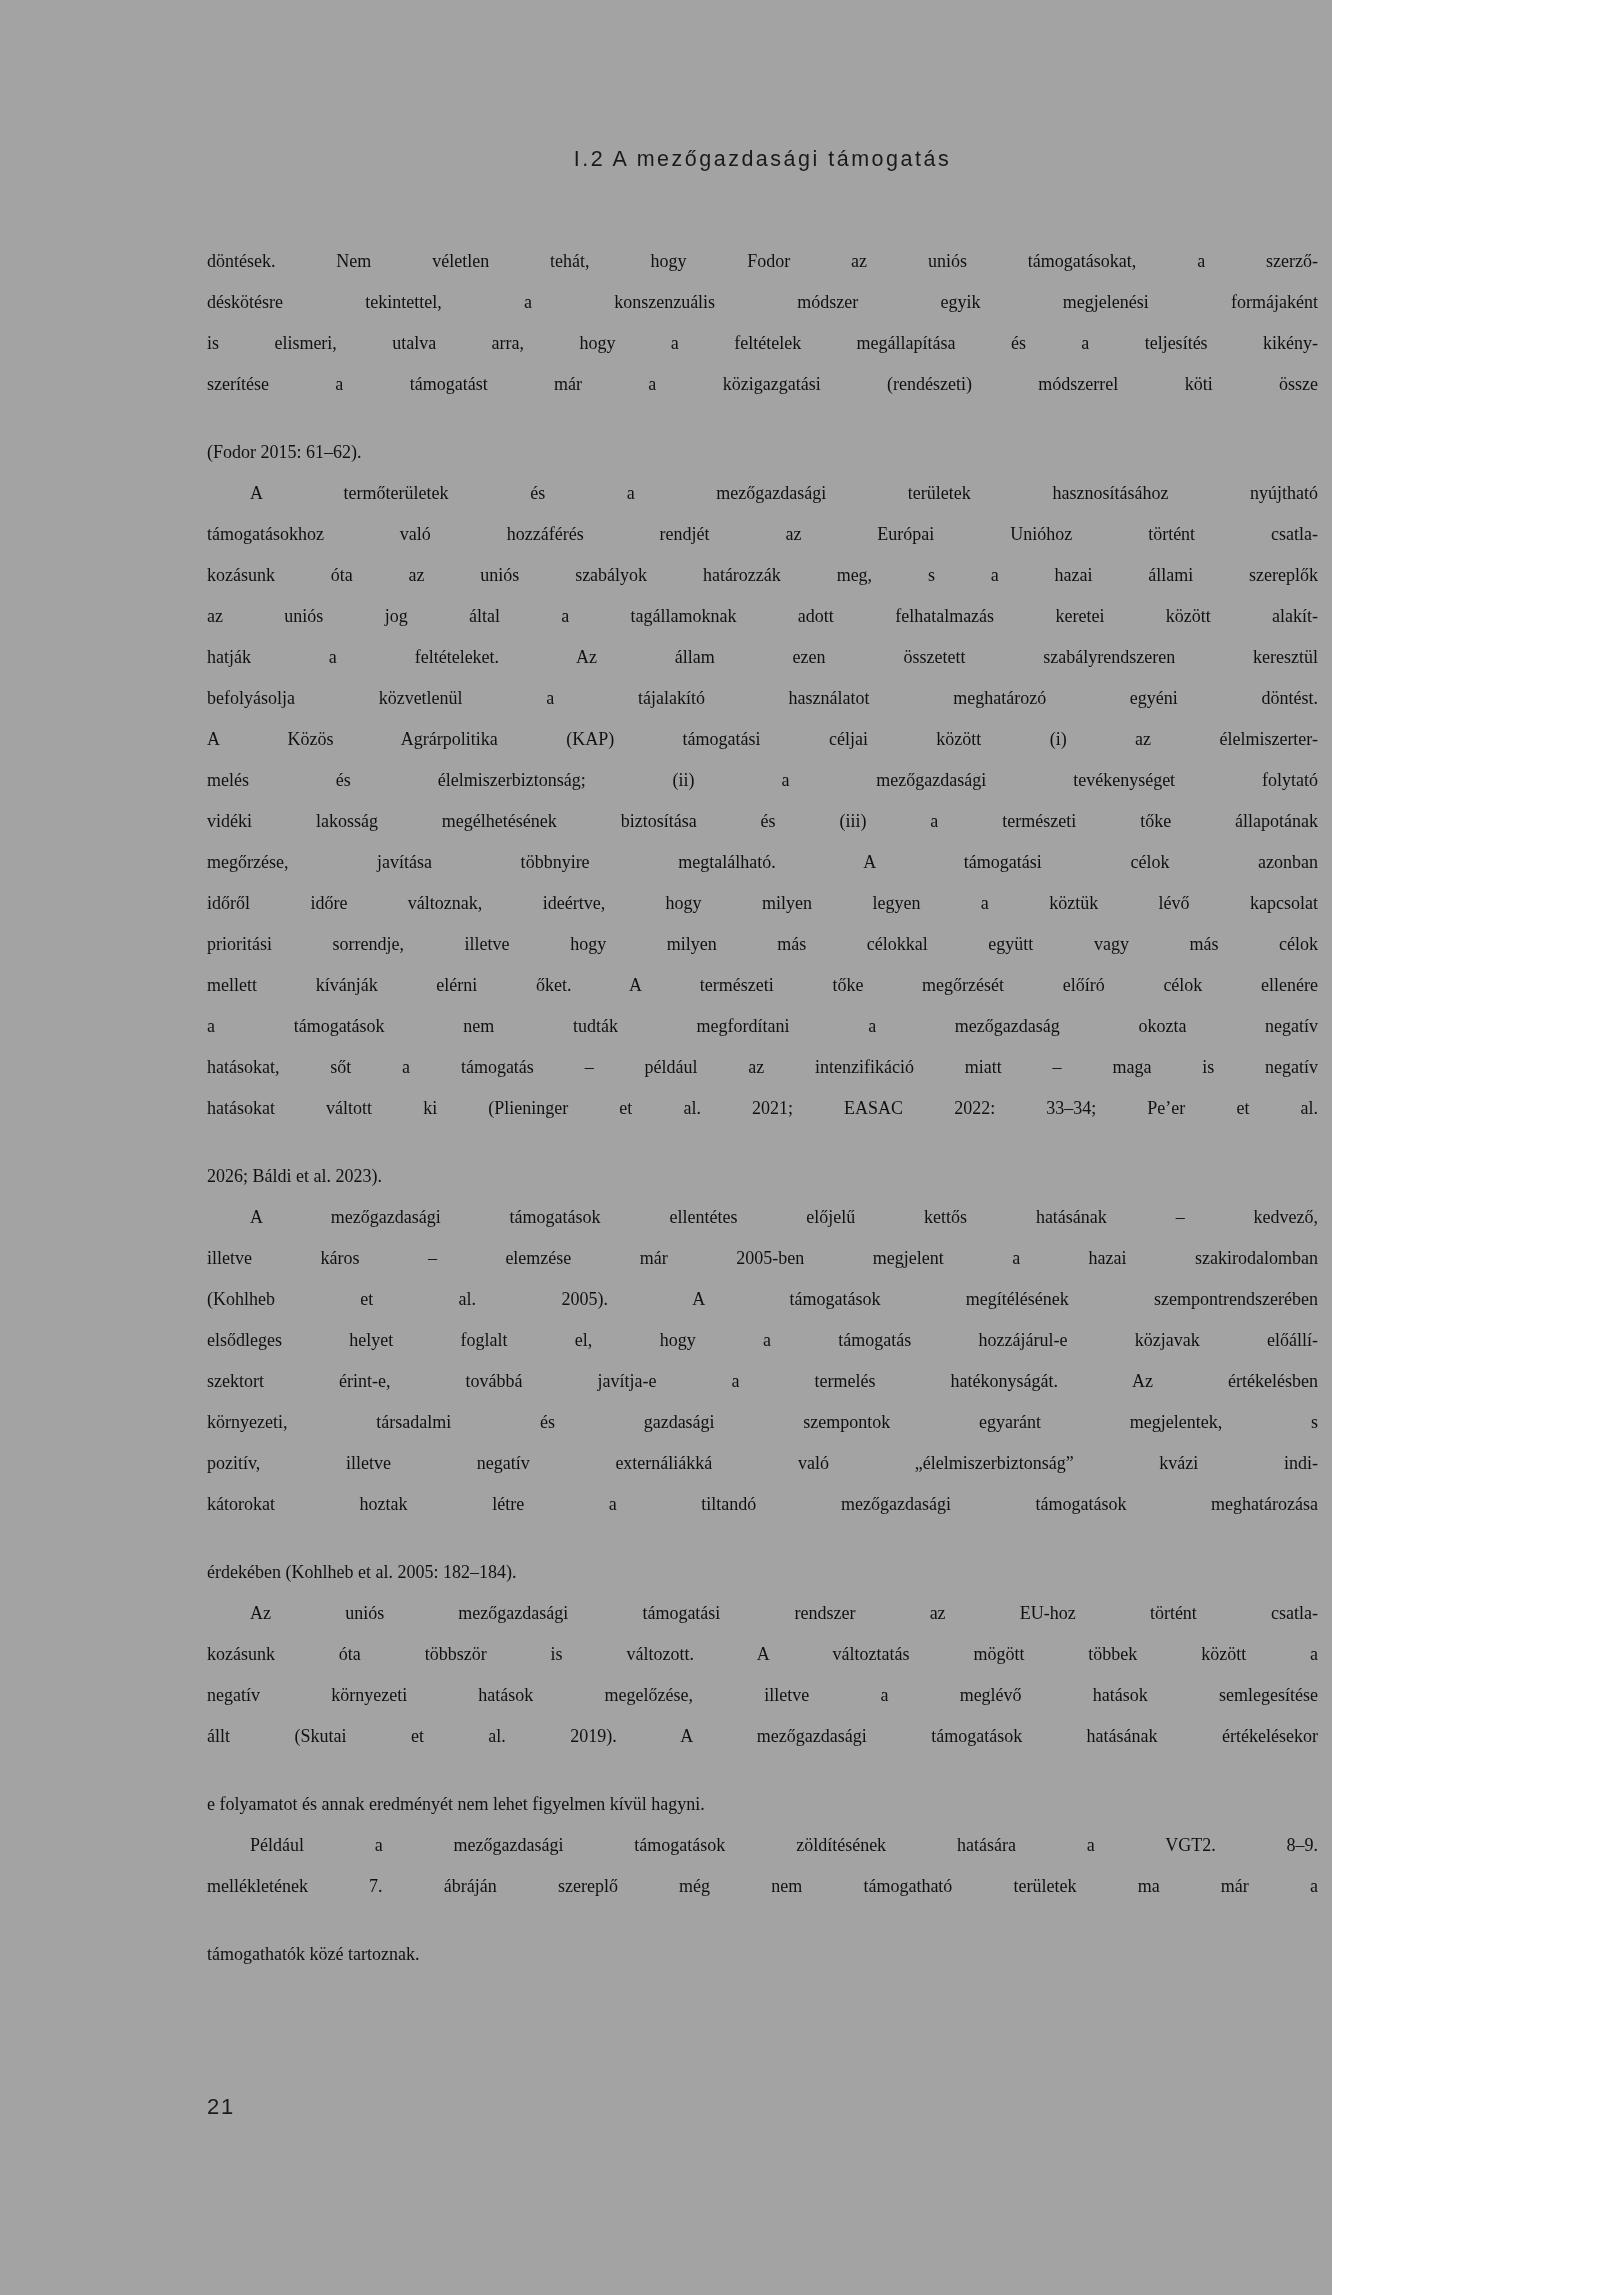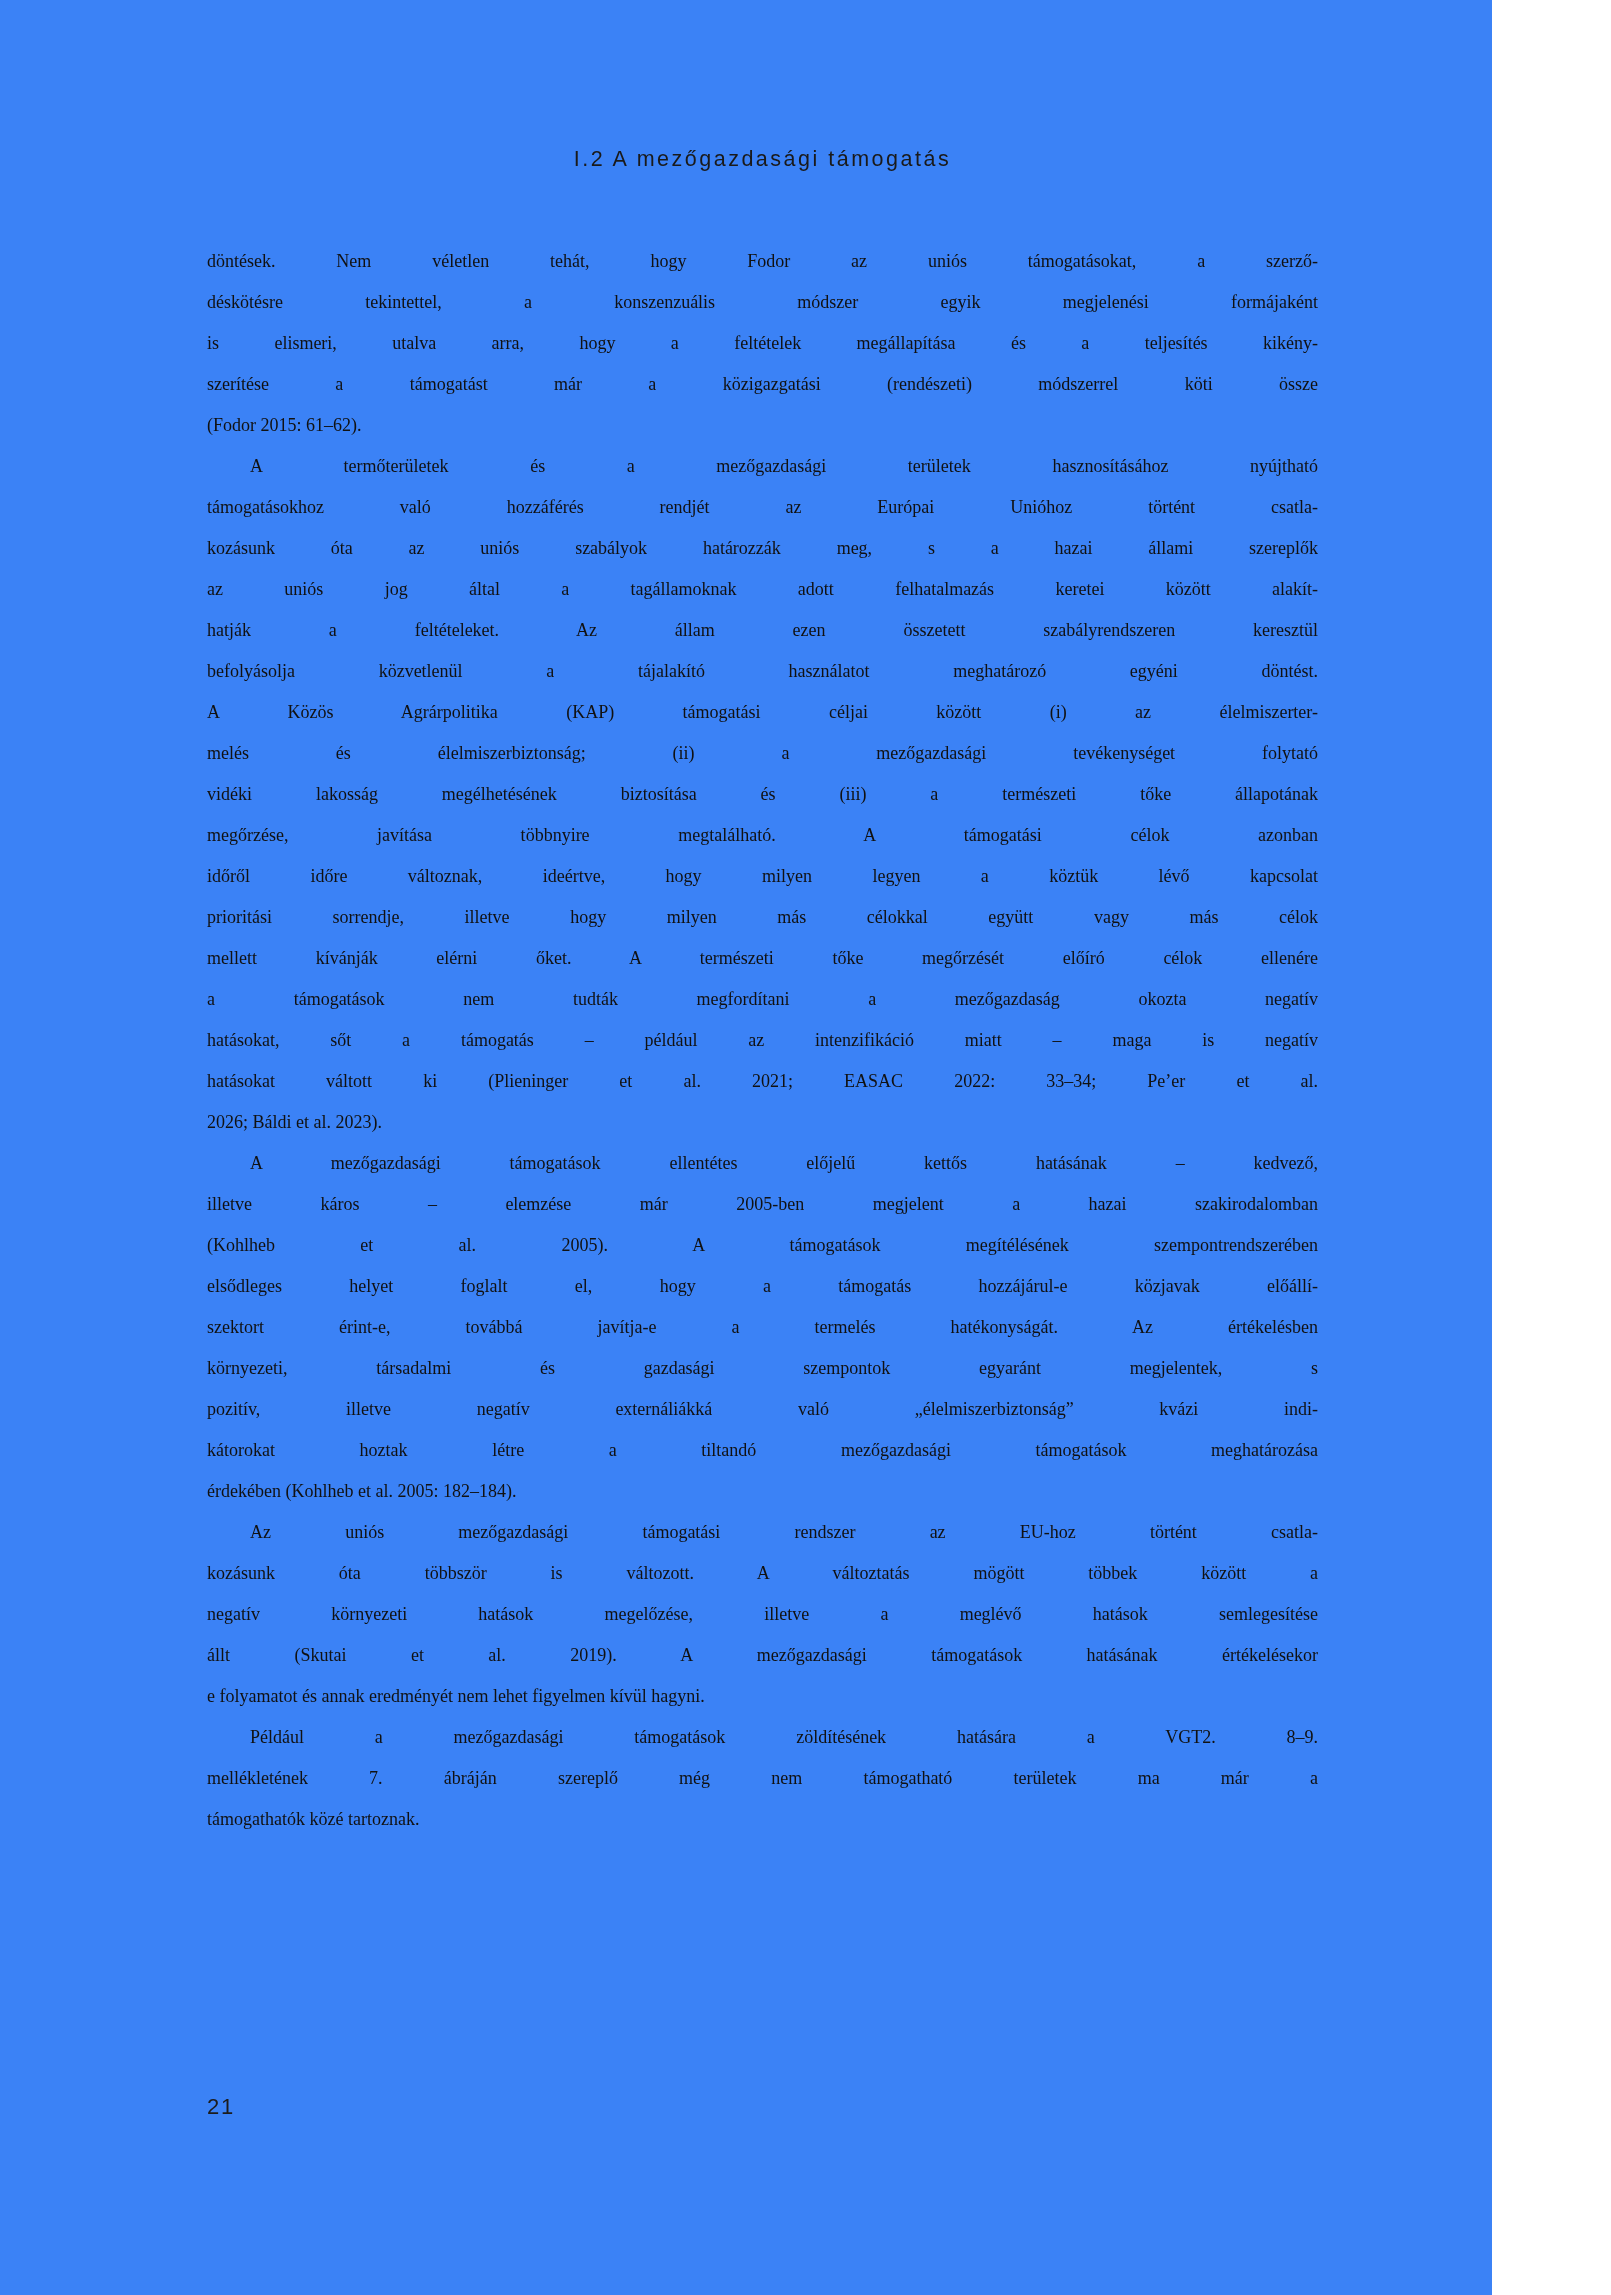--- a/index.html
+++ b/index.html
@@ -2,23 +2,23 @@
 <html style="font-size:13.2px"><head>
 <meta charset="utf-8">
 <style>
   html, body {
     margin: 0;
     padding: 0;
     background: #ffffff;
   }
   .page {
     position: relative;
-    width: 1492px;
+    width: 1332px;
     height: 2295px;
-    background: #3b82f6;
+    background: #a3a3a3;
     overflow: hidden;
     font-family: "Liberation Serif", serif;
     color: #111111;
   }
   .running-header {
     position: absolute;
     top: 147px;
     left: 207px;
     width: 1111px;
     text-align: center;
@@ -38,20 +38,21 @@
     hyphens: none;
   }
   .para { margin: 0; padding: 0; }
   .line {
     text-align: justify;
     text-align-last: justify;
     white-space: normal;
   }
   .line.last {
     text-align-last: left;
+    margin-top: 27px;
   }
   .line.indent {
     text-indent: 43px;
   }
   .page-number {
     position: absolute;
     top: 2094px;
     left: 207px;
     width: 1111px;
     font-family: "Liberation Sans", sans-serif;

